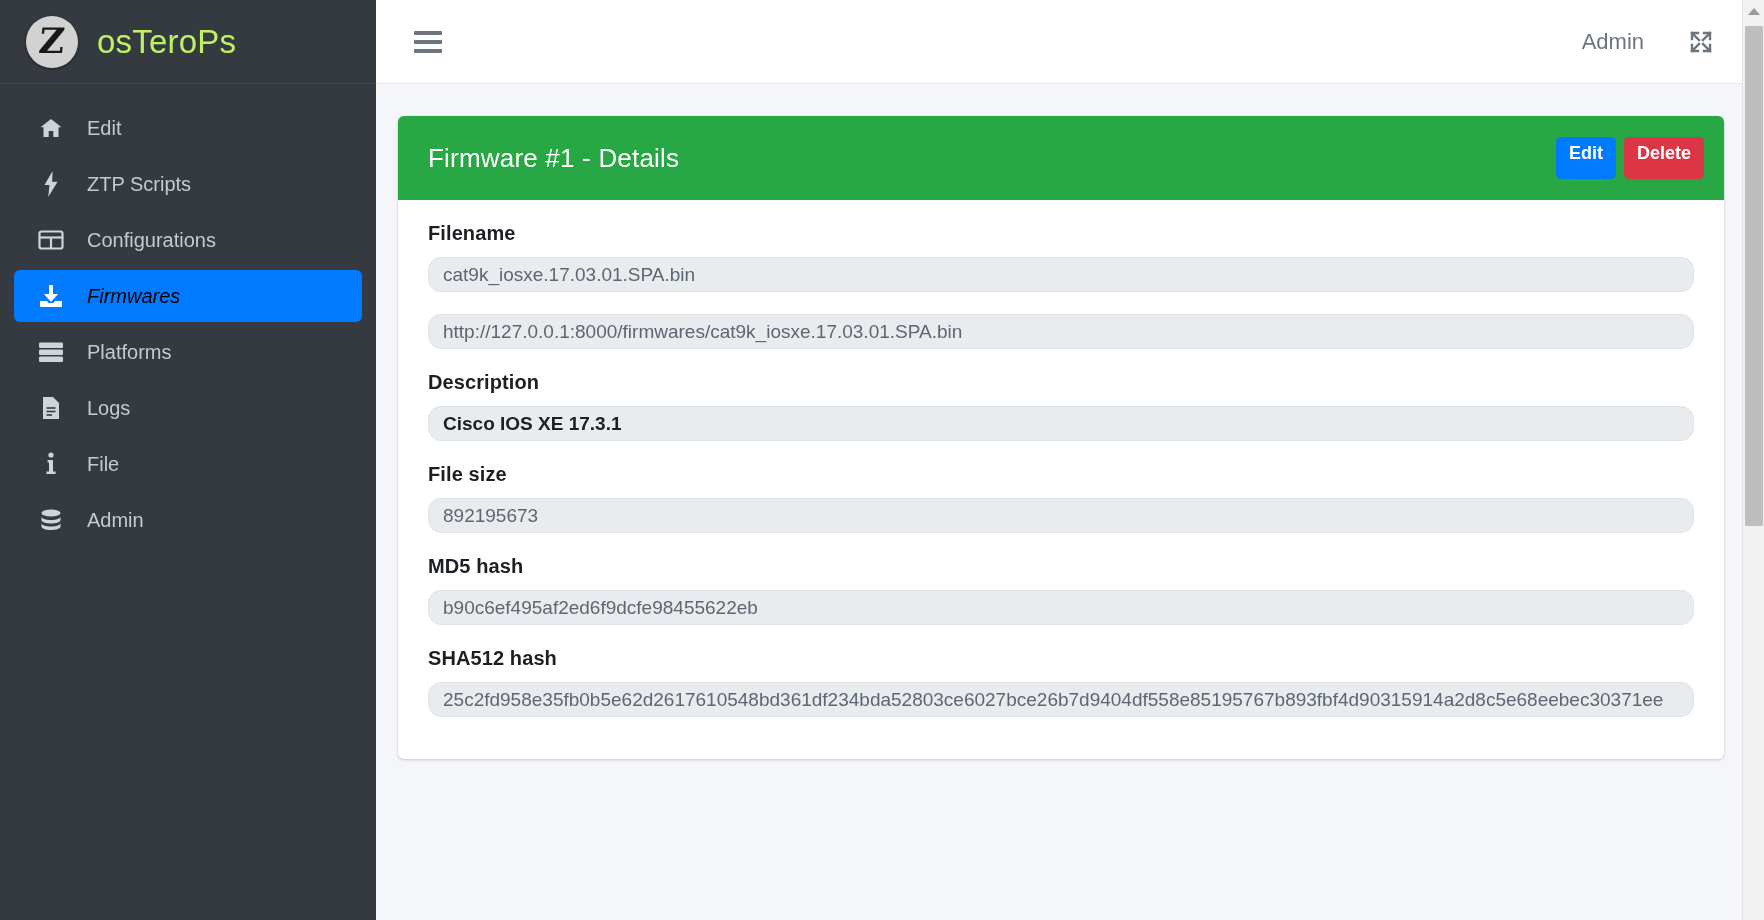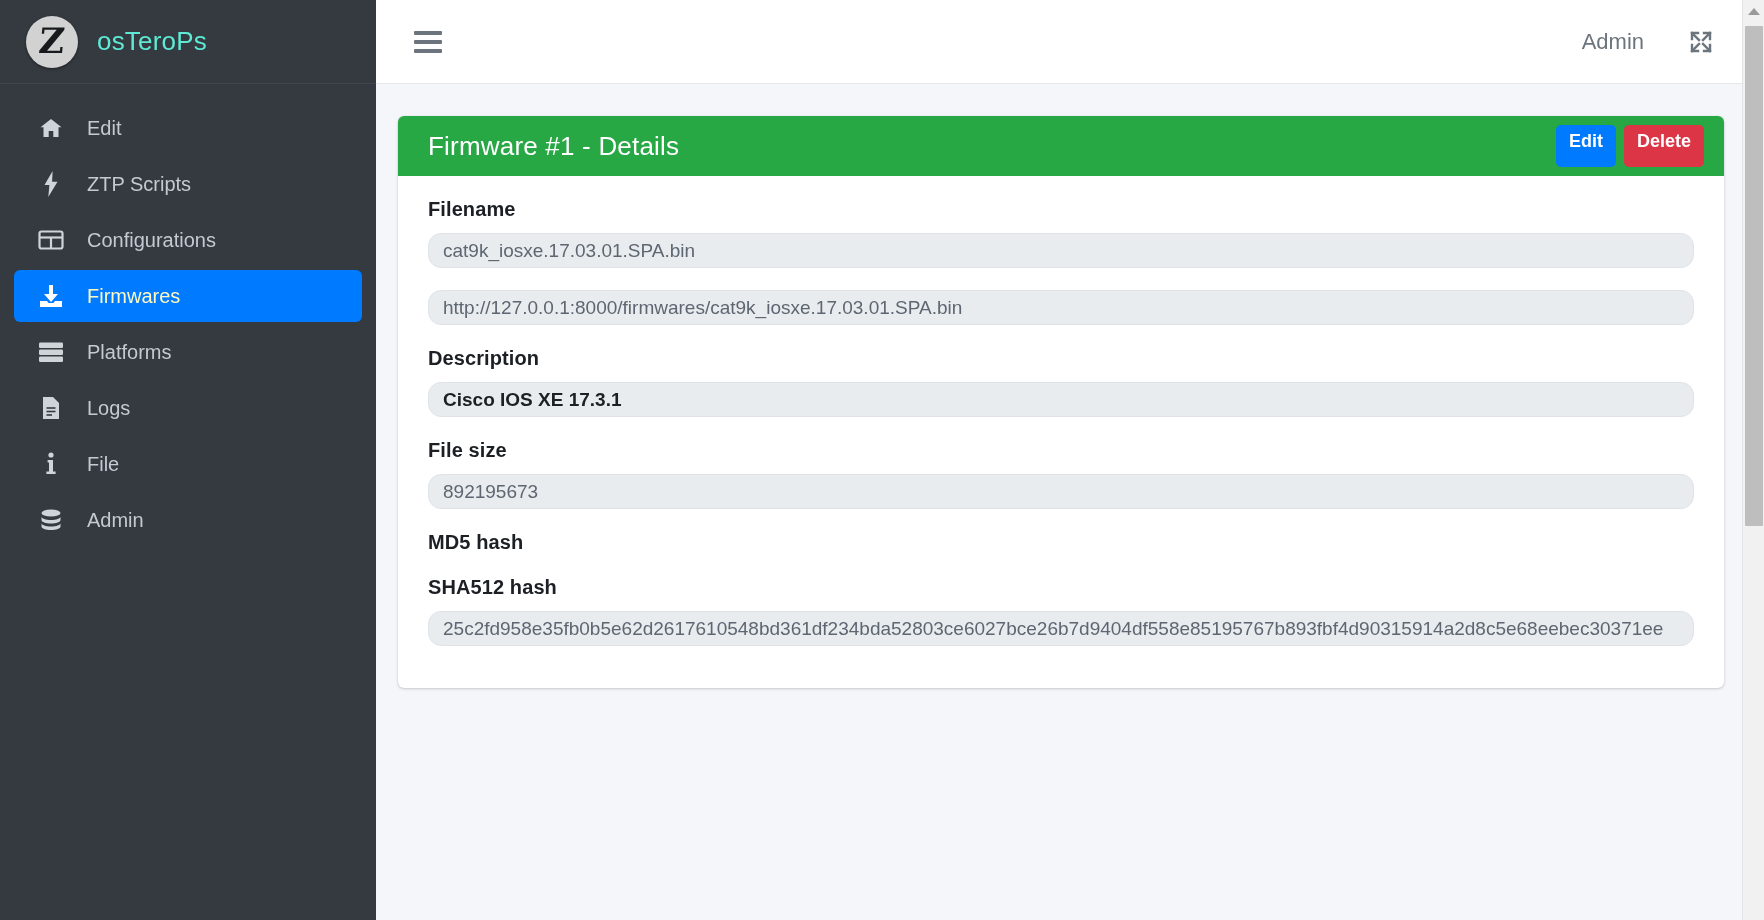--- a/index.html
+++ b/index.html
@@ -56,22 +56,22 @@
     font-weight: 700;
     font-size: 35px;
     line-height: 1;
     color: #17191c;
     transform: skewX(-6deg);
     letter-spacing: 0;
     margin-top: -2px;
   }
 
   .brand-name {
-    color: #5eead4;
-    font-size: 26px;
+    color: #bef264;
+    font-size: 33px;
     font-weight: 400;
     margin-left: 19px;
     letter-spacing: .2px;
   }
 
   .nav {
     padding-top: 14px;
     flex: 1;
   }
 
@@ -83,21 +83,22 @@
     padding-left: 22px;
     border-radius: 6px;
     color: #c5cad0;
     font-size: 20px;
     cursor: pointer;
     user-select: none;
   }
 
   .nav-item.active {
     background: #007bff;
-    color: #fef9c3;
+    color: #000000;
+    font-style: italic;
   }
 
   .nav-icon {
     width: 30px;
     min-width: 30px;
     height: 26px;
     margin-right: 21px;
     display: flex;
     align-items: center;
     justify-content: center;
@@ -174,21 +175,21 @@
   .card {
     background: #ffffff;
     border-radius: 6px;
     box-shadow: 0 0 1px rgba(0,0,0,.13), 0 1px 3px rgba(0,0,0,.18);
     overflow: hidden;
   }
 
   .card-header {
     background: #28a745;
     color: #ffffff;
-    height: 60px;
+    height: 84px;
     display: flex;
     align-items: center;
     padding: 0 20px 0 30px;
   }
 
   .card-title {
     font-size: 26px;
     font-weight: 400;
     letter-spacing: .2px;
   }
@@ -441,20 +442,21 @@
             <div class="field-box strong">Cisco IOS XE 17.3.1</div>
           </div>
 
           <div class="field">
             <div class="field-label">File size</div>
             <div class="field-box">892195673</div>
           </div>
 
           <div class="field">
             <div class="field-label">MD5 hash</div>
+            <div class="field-box">b90c6ef495af2ed6f9dcfe98455622eb</div>
           </div>
 
           <div class="field">
             <div class="field-label">SHA512 hash</div>
             <div class="field-box">25c2fd958e35fb0b5e62d2617610548bd361df234bda52803ce6027bce26b7d9404df558e85195767b893fbf4d90315914a2d8c5e68eebec30371ee</div>
           </div>
 
         </div>
       </div>
     </div>

